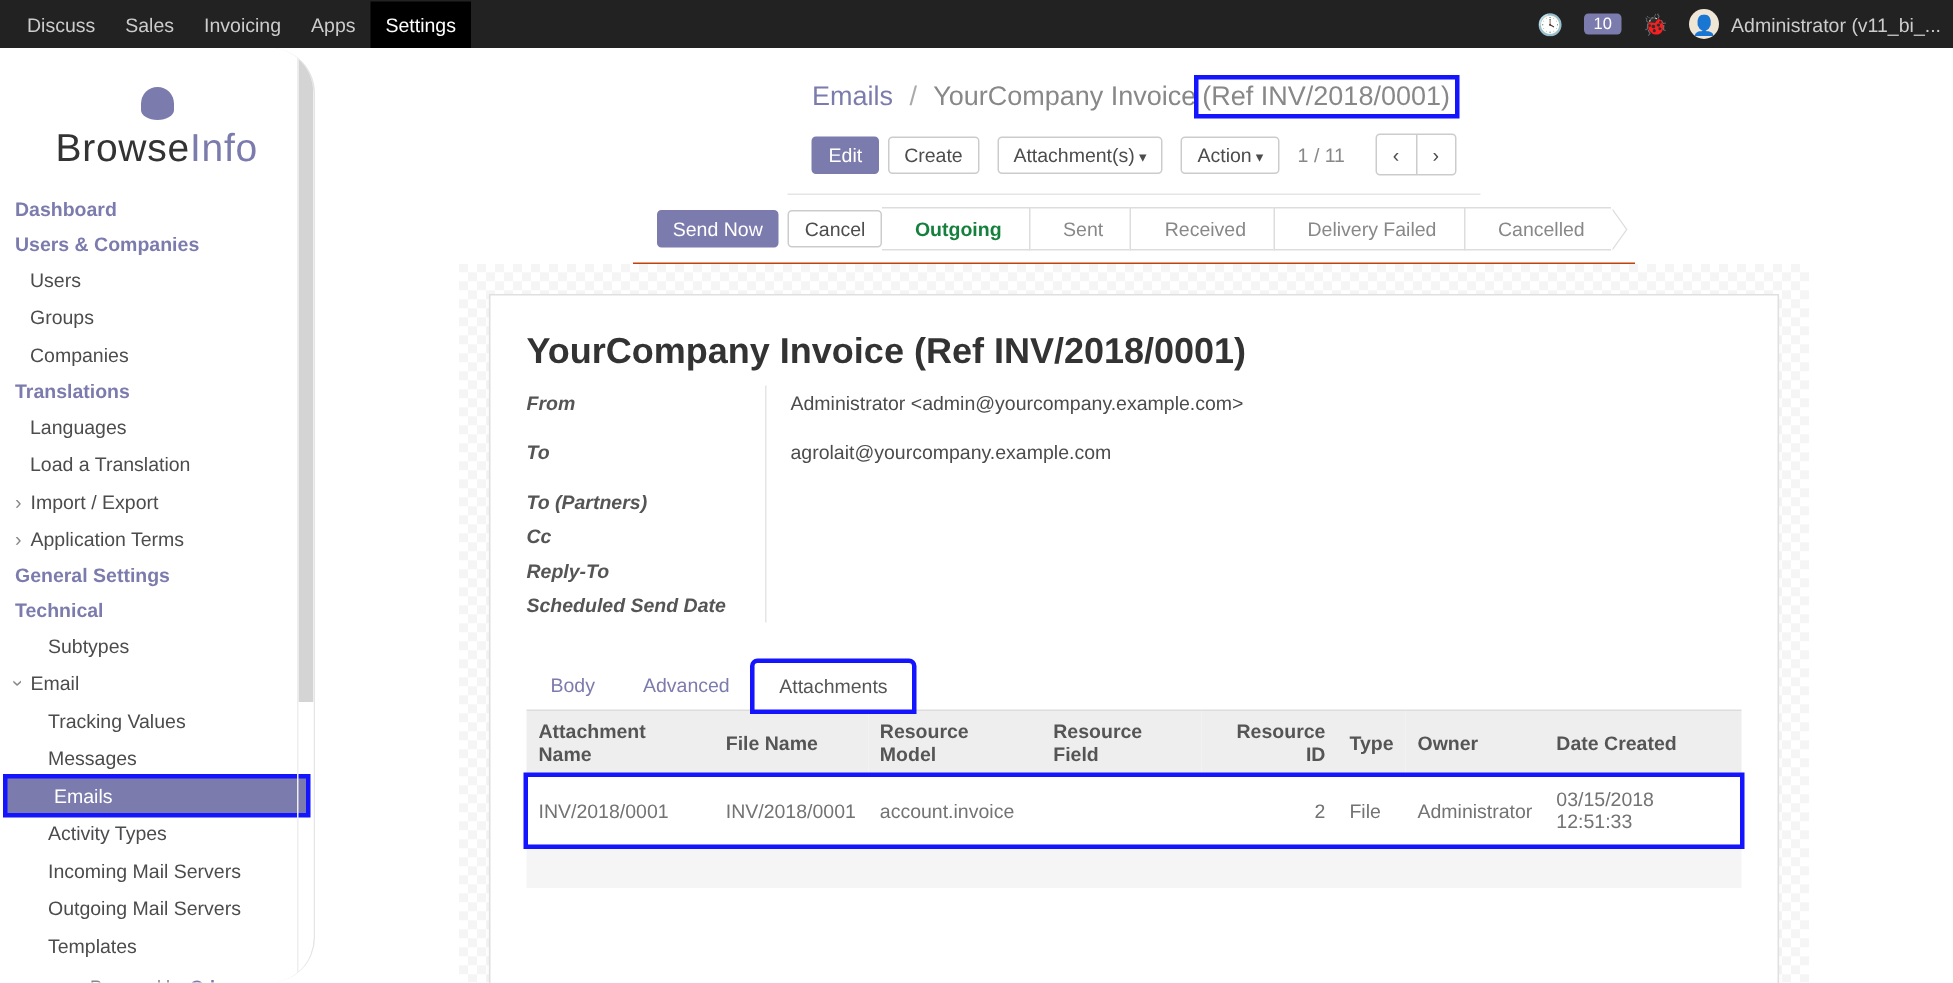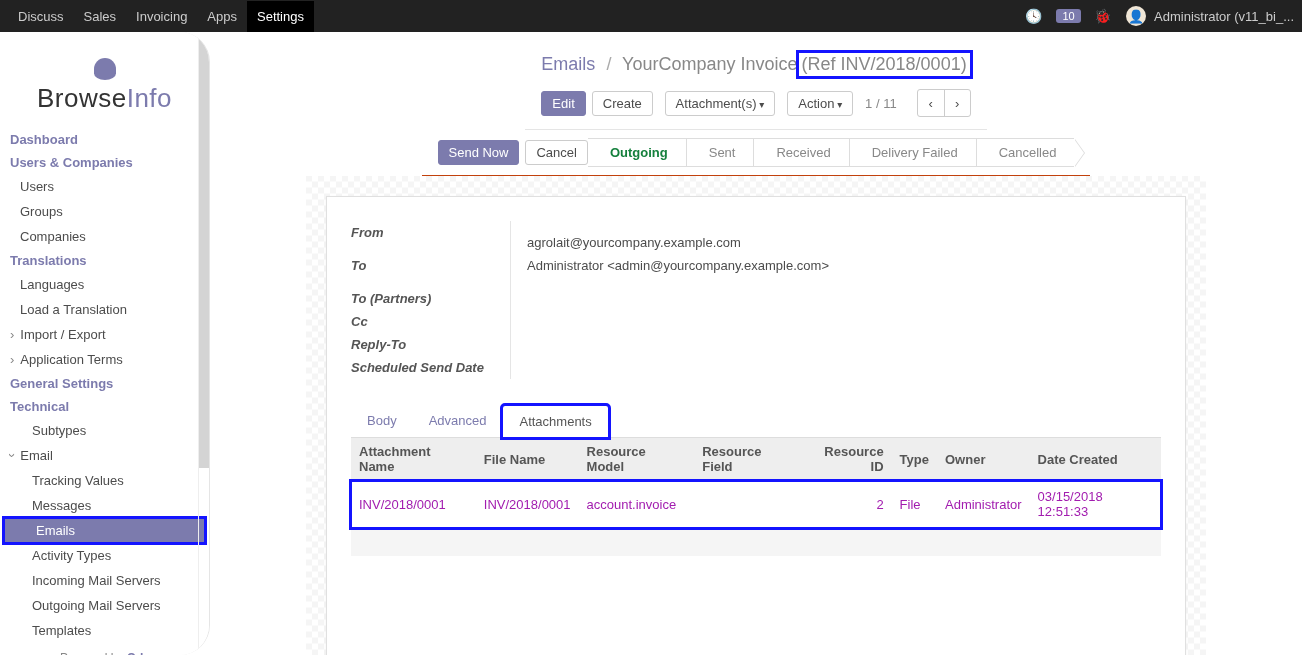--- a/index.html
+++ b/index.html
@@ -75,21 +75,21 @@
 .fields-right { flex: 1; padding-left: 16px; }
 .fld-label { font-weight: bold; color: #555; padding: 4px 0; font-size: 13px; font-style: italic; }
 .fld-value { color: #4c4c4c; padding: 4px 0; font-size: 13px; }
 
 .tabs { display: flex; border-bottom: 1px solid #ddd; margin-top: 6px; }
 .tab { padding: 8px 16px; color: #7c7bad; cursor: pointer; font-size: 13px; }
 .tab.active { border: 1px solid #ddd; border-bottom: 1px solid #fff; margin-bottom: -1px; color: #555; border-radius: 3px 3px 0 0; background: #fff; }
 
 table { width: 100%; border-collapse: collapse; font-size: 13px; }
 thead th { text-align: left; font-weight: bold; background: #eee; padding: 6px 8px; border-bottom: 1px solid #ddd; color: #555; }
-tbody td { padding: 8px 8px; border-bottom: 1px solid #eee; color: #a21caf; }
+tbody td { padding: 8px 8px; border-bottom: 1px solid #eee; color: #737373; }
 tbody td.num, thead th.num { text-align: right; }
 tfoot td { background: #f5f5f5; height: 28px; }
 
 
 .annot { outline: 3px solid #1414ff; outline-offset: -1px; }
 .annot-side { margin: 0 4px; }
 
 
 .sidebar::after { content: ""; position: absolute; right: 0; top: 0; bottom: 0; width: 10px; background: linear-gradient(#d4d4d4, #d4d4d4) no-repeat; background-size: 10px 70%; background-position: 0 0; border-left: 1px solid #eee; }
 
@@ -184,33 +184,34 @@
         <div class="step">Sent</div>
         <div class="step">Received</div>
         <div class="step">Delivery Failed</div>
         <div class="step">Cancelled</div>
       </div>
     </div>
 
     <div class="form-area">
       <div class="sheet">
         <div class="sheet-inner">
+          <div class="title">YourCompany Invoice (Ref INV/2018/0001)</div>
 
           <div class="fields">
             <div class="fields-left">
               <div class="fld-label">From</div>
               <div class="fld-label" style="margin-top:10px">To</div>
               <div class="fld-label" style="margin-top:10px">To (Partners)</div>
               <div class="fld-label">Cc</div>
               <div class="fld-label">Reply-To</div>
               <div class="fld-label">Scheduled Send Date</div>
             </div>
             <div class="fields-right">
+              <div class="fld-value">Administrator &lt;admin@yourcompany.example.com&gt;</div>
               <div class="fld-value" style="margin-top:10px">agrolait@yourcompany.example.com</div>
-              <div class="fld-value">Administrator &lt;admin@yourcompany.example.com&gt;</div>
             </div>
           </div>
 
           <div class="tabs">
             <div class="tab">Body</div>
             <div class="tab">Advanced</div>
             <div class="tab active annot">Attachments</div>
           </div>
 
           <table>

